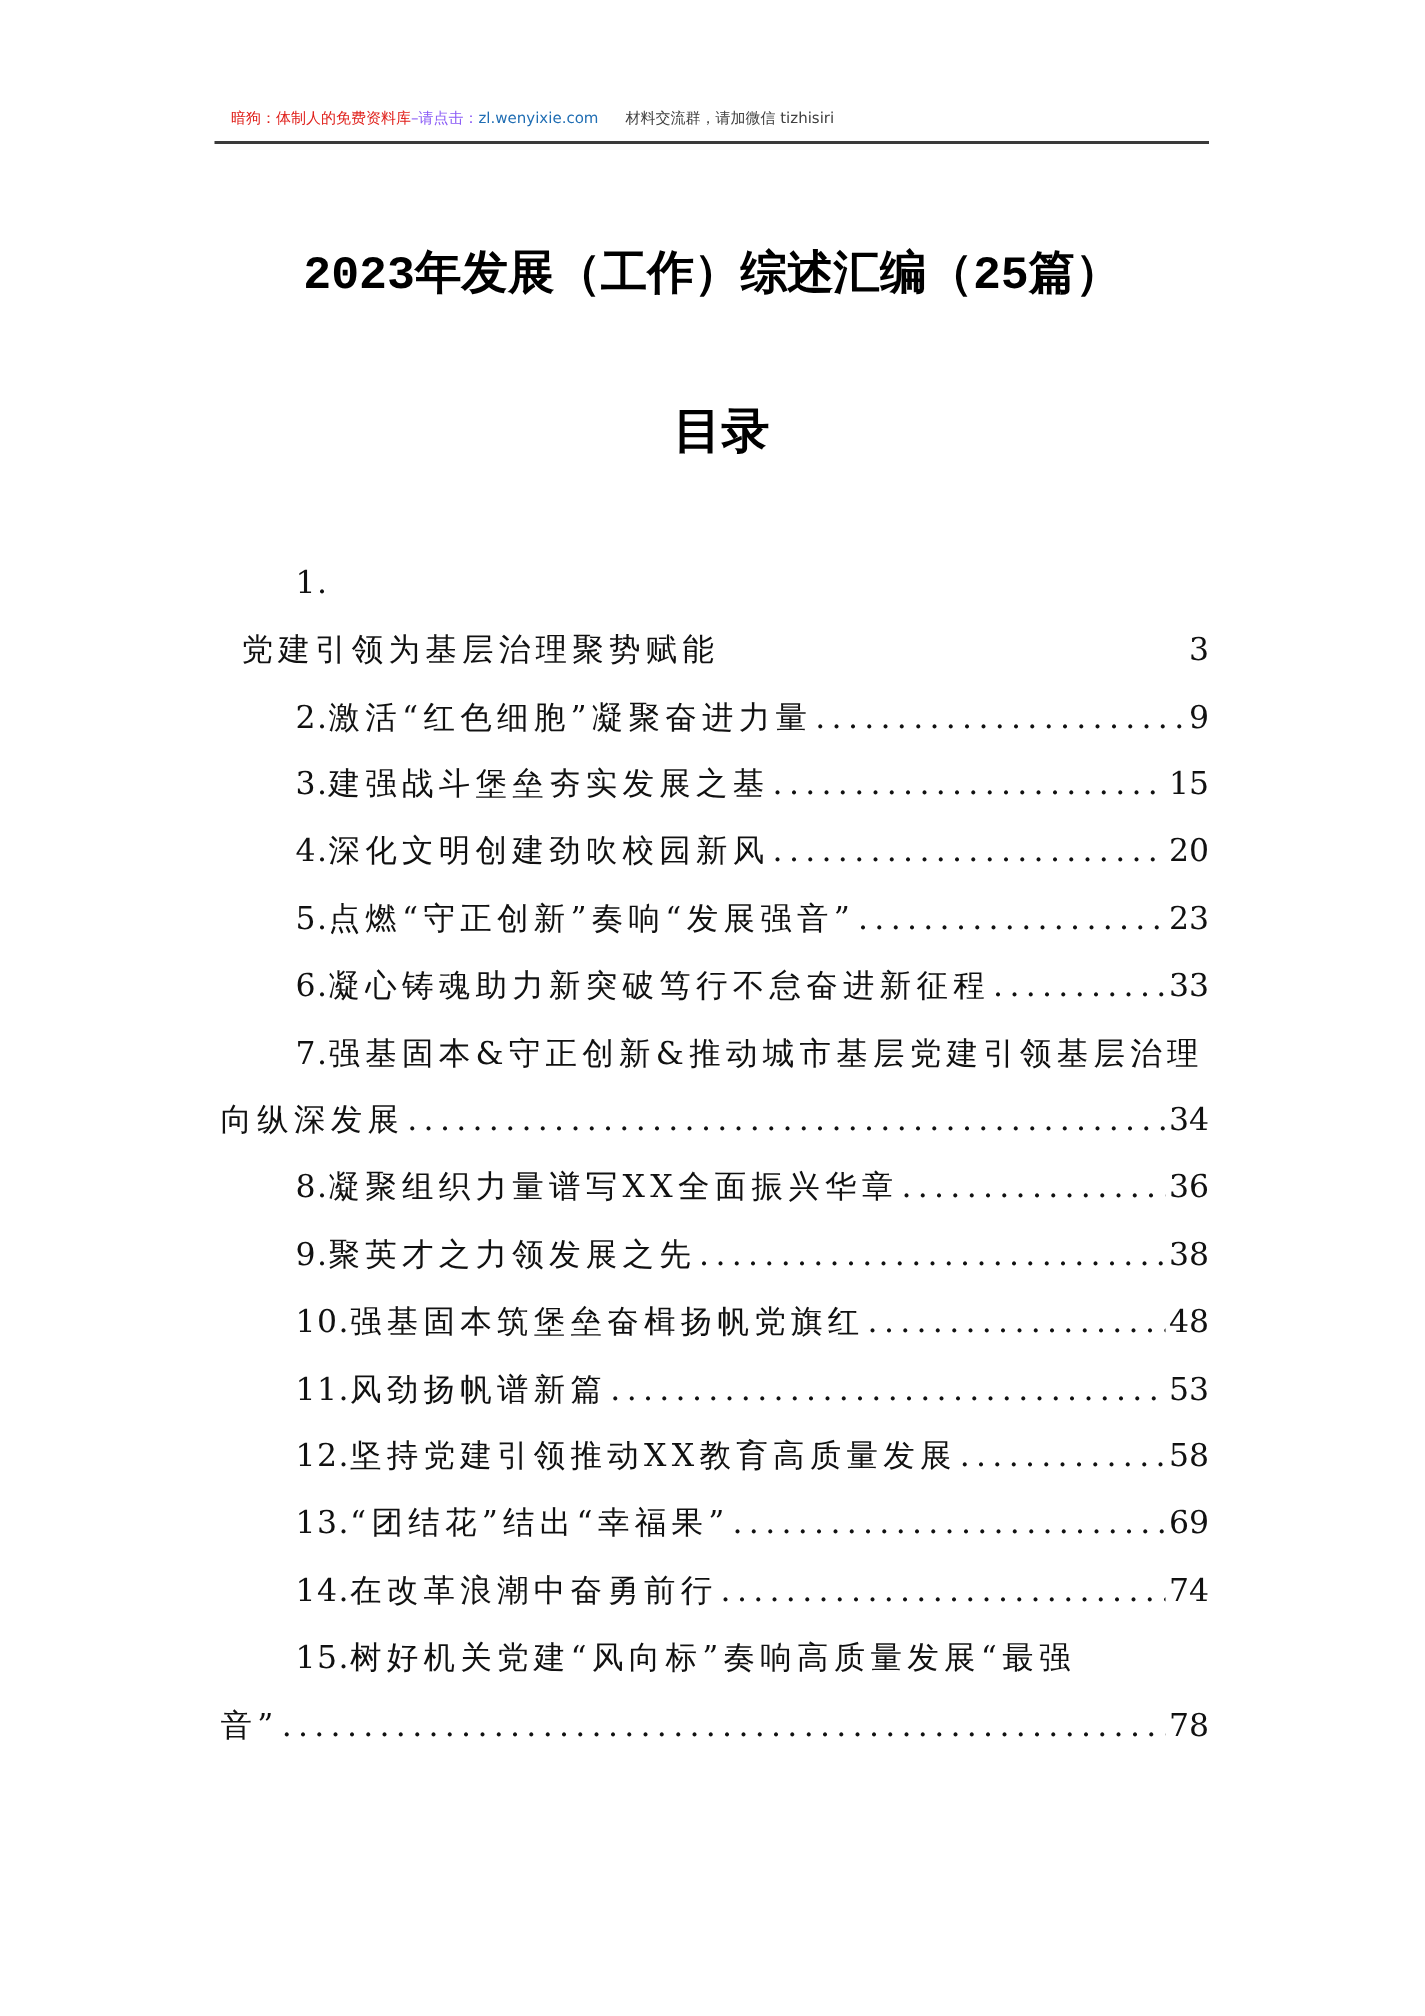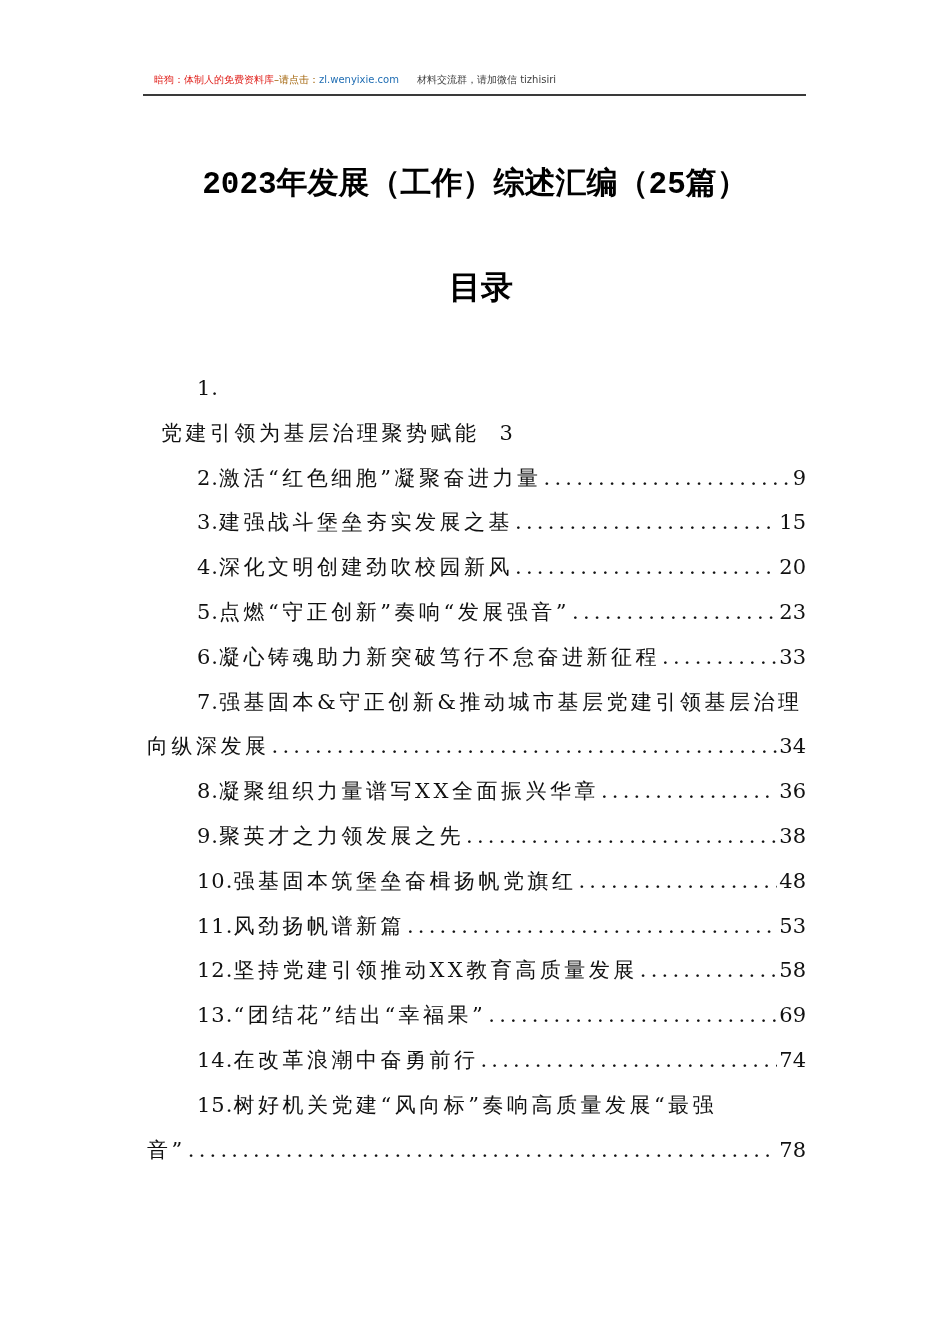--- a/index.html
+++ b/index.html
@@ -29,21 +29,21 @@
     width: 663px;
     height: 24px;
     font-family: "DejaVu Sans", "Liberation Sans", sans-serif;
     font-size: 10px;
     line-height: 24px;
     white-space: nowrap;
     display: flex;
     align-items: flex-end;
   }
   .header .brand { color: #e0201b; margin-left: 11px; }
-  .header .prompt { color: #a16207; }
+  .header .prompt { color: #8b5cf6; }
   .header .link { color: #1f6db3; text-decoration: none; }
   .header .group { color: #404040; margin-left: 18px; }
   .header-rule {
     position: absolute;
     left: 143px;
     top: 94px;
     width: 663px;
     height: 2px;
     background: #3a3a3a;
   }
@@ -79,21 +79,21 @@
   }
   .toc-line {
     position: relative;
     height: 44.8px;
     line-height: 44.8px;
     white-space: nowrap;
     display: flex;
     align-items: baseline;
   }
   .toc-line.indent { padding-left: 50px; }
-  .toc-line.indent-small { padding-left: 14px; }
+  .toc-line.indent-small { padding-left: 14px; justify-content: space-between; }
   .toc-line .num { letter-spacing: 1px; }
   .toc-line .text { letter-spacing: 3.5px; }
   .toc-line .dots {
     flex: 1;
     overflow: hidden;
     letter-spacing: 4.2px;
     margin: 0 2px 0 2px;
     white-space: nowrap;
   }
   .toc-line .dots::before {

